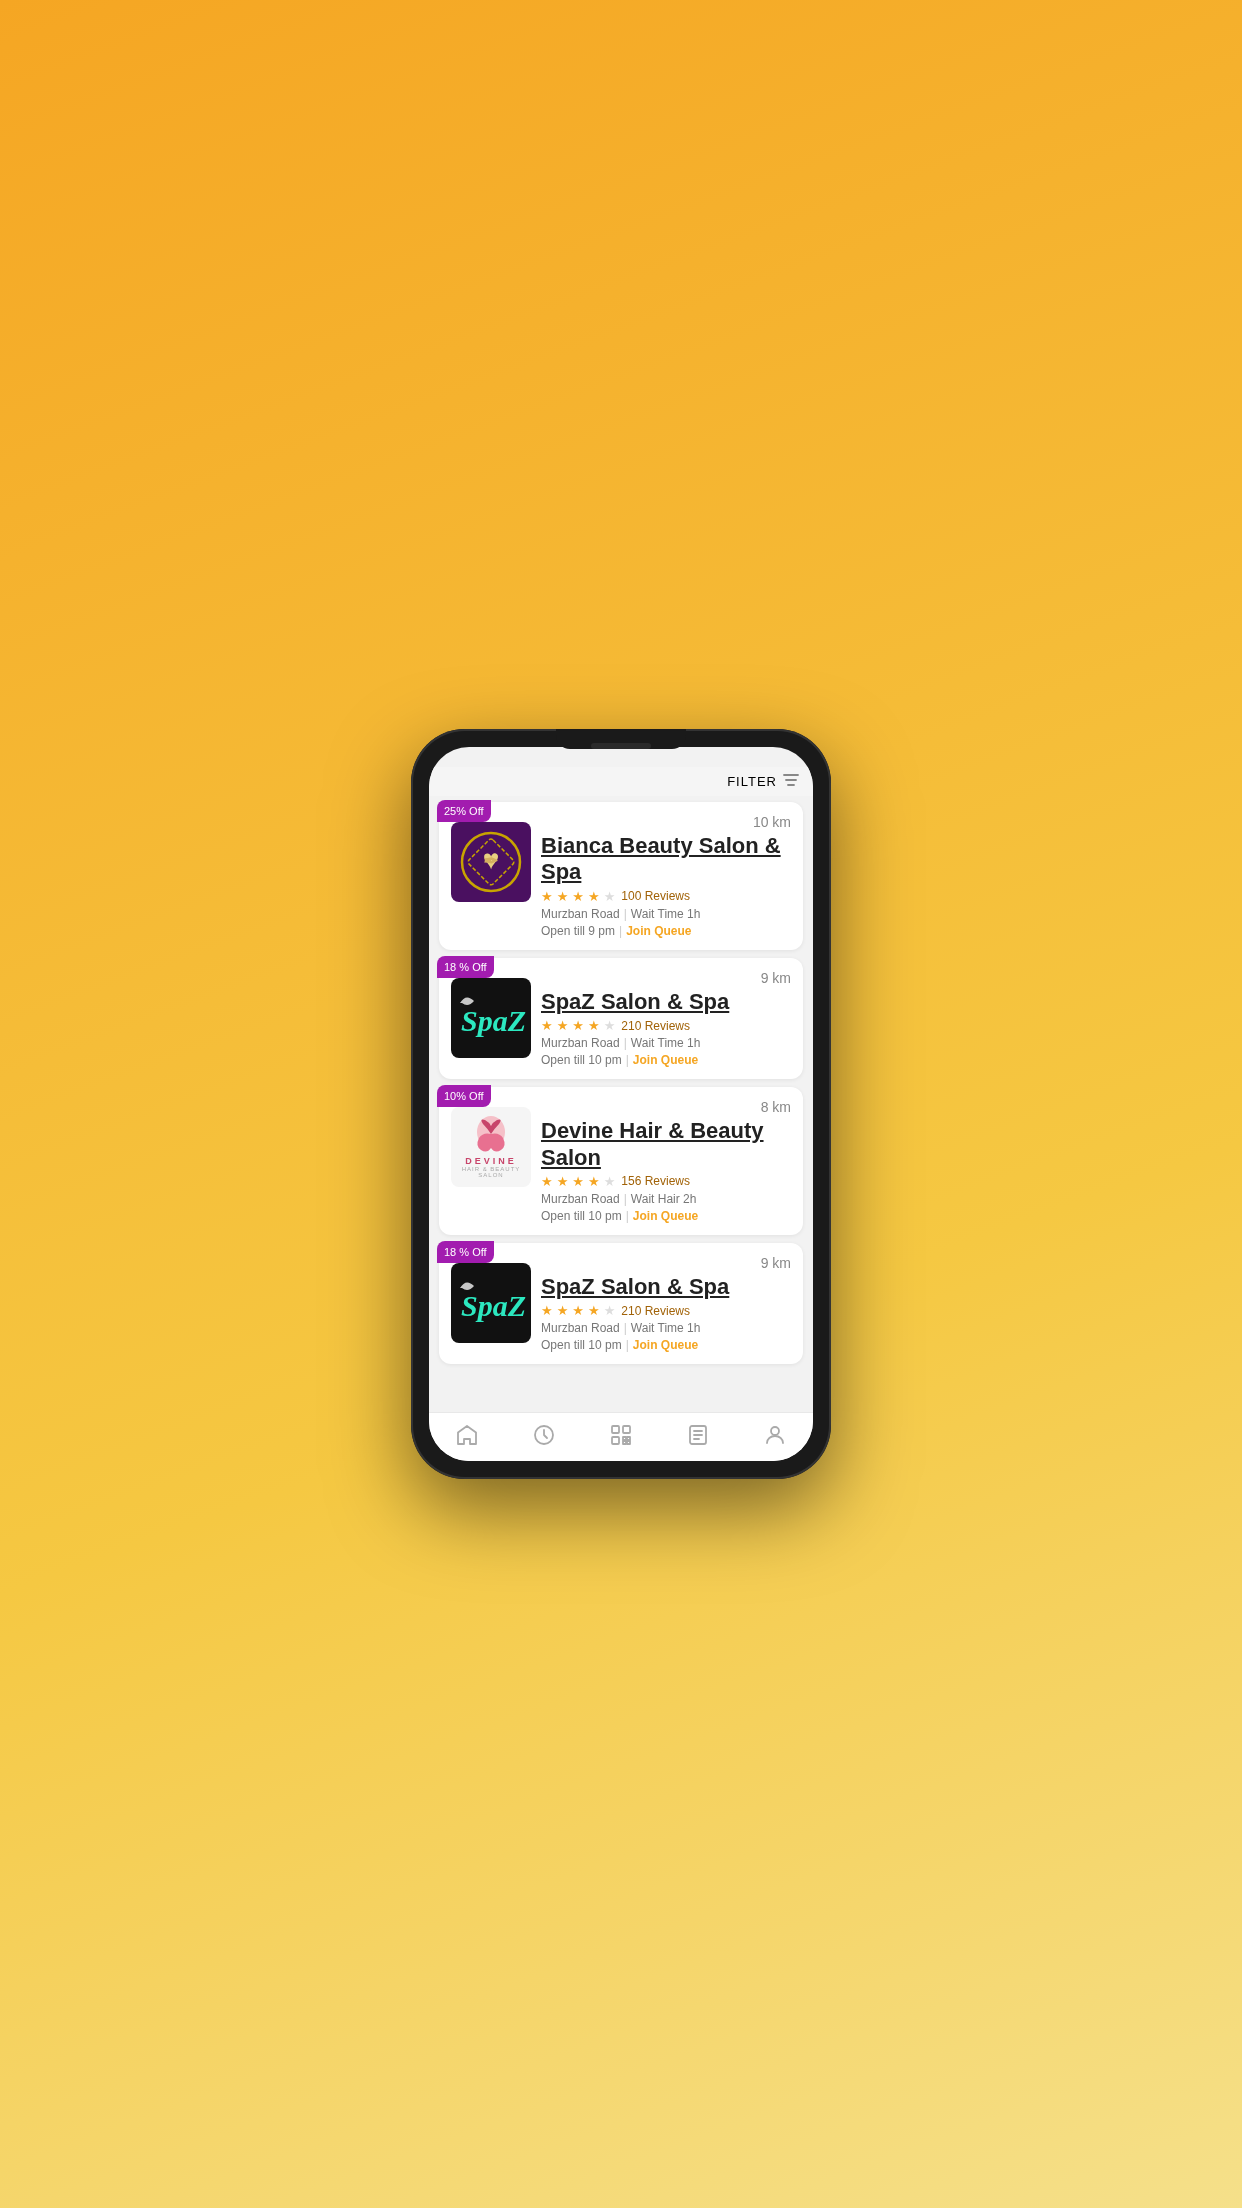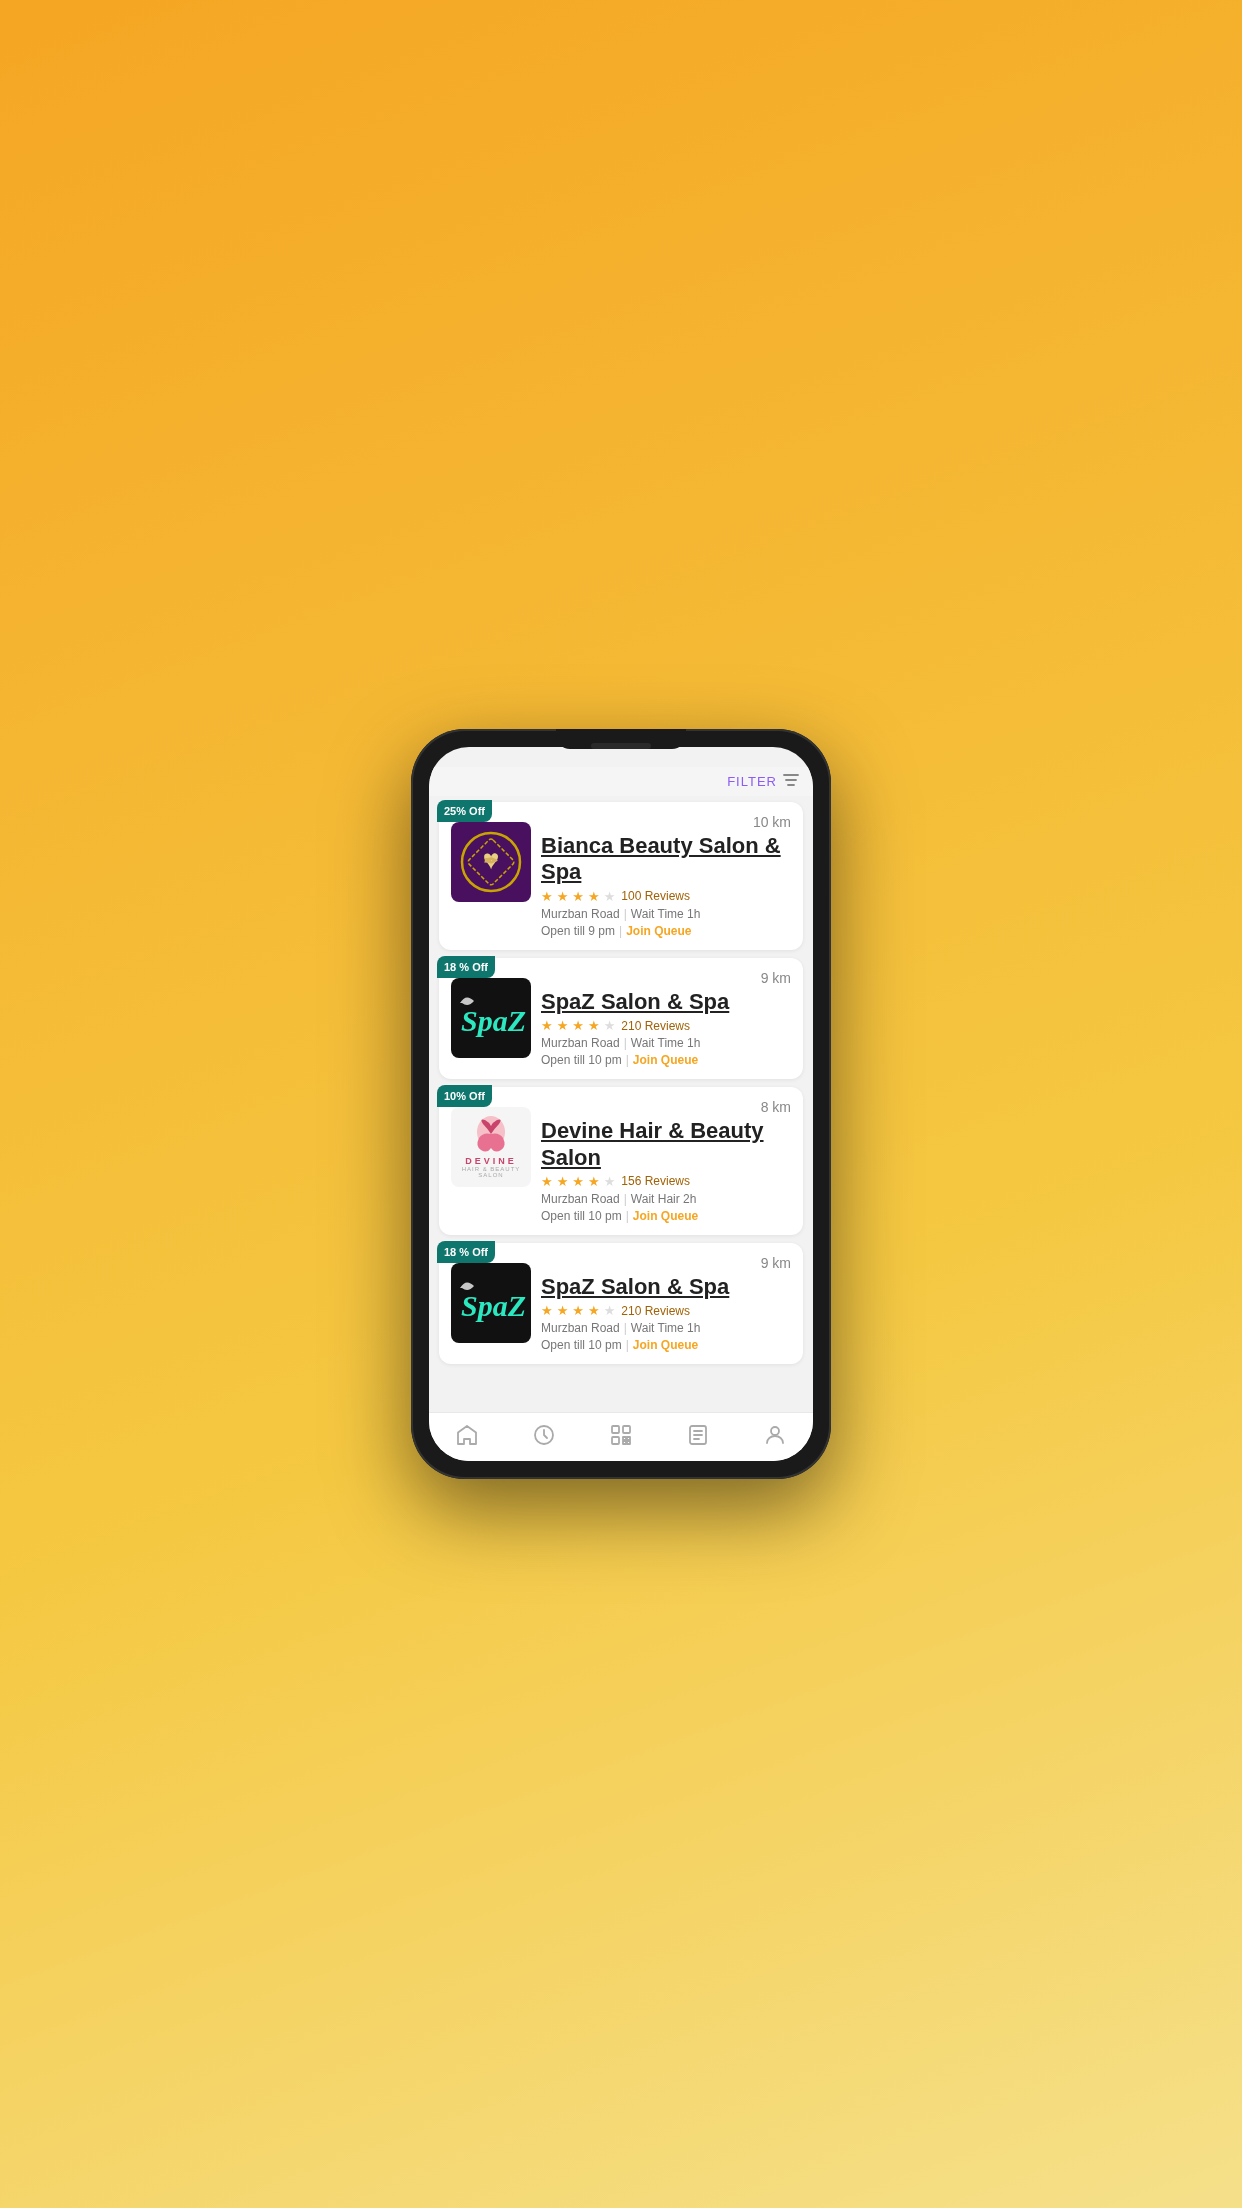--- a/index.html
+++ b/index.html
@@ -118,21 +118,21 @@
     .filter-row {
       background: #f5f5f5;
       display: flex;
       justify-content: flex-end;
       align-items: center;
       padding: 6px 14px;
       gap: 6px;
     }
     .filter-label {
       font-size: 13px;
-      color: #8b5cf6;
+      color: #000000;
       letter-spacing: 1px;
       font-weight: 500;
     }
     .filter-icon {
       color: #888;
       font-size: 14px;
     }
 
     
     .salon-list {
@@ -153,24 +153,24 @@
       display: flex;
       align-items: flex-start;
       gap: 10px;
       position: relative;
       box-shadow: 0 1px 4px rgba(0,0,0,0.07);
     }
     .discount-badge {
       position: absolute;
       top: -2px;
       left: -2px;
-      background: #0f766e;
+      background: #a21caf;
       color: #fff;
       font-size: 11px;
-      font-weight: 700;
+      font-weight: 400;
       border-radius: 8px 0 8px 0;
       padding: 4px 7px;
       line-height: 1.3;
       text-align: right;
       min-width: 42px;
     }
     .salon-logo {
       width: 80px;
       height: 80px;
       border-radius: 8px;

